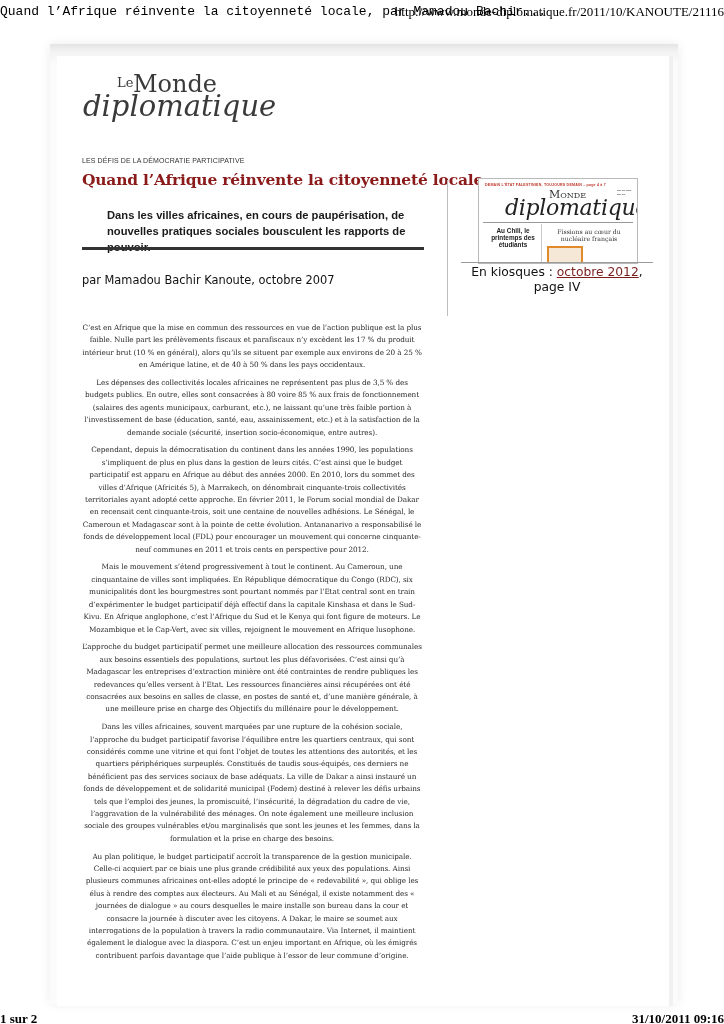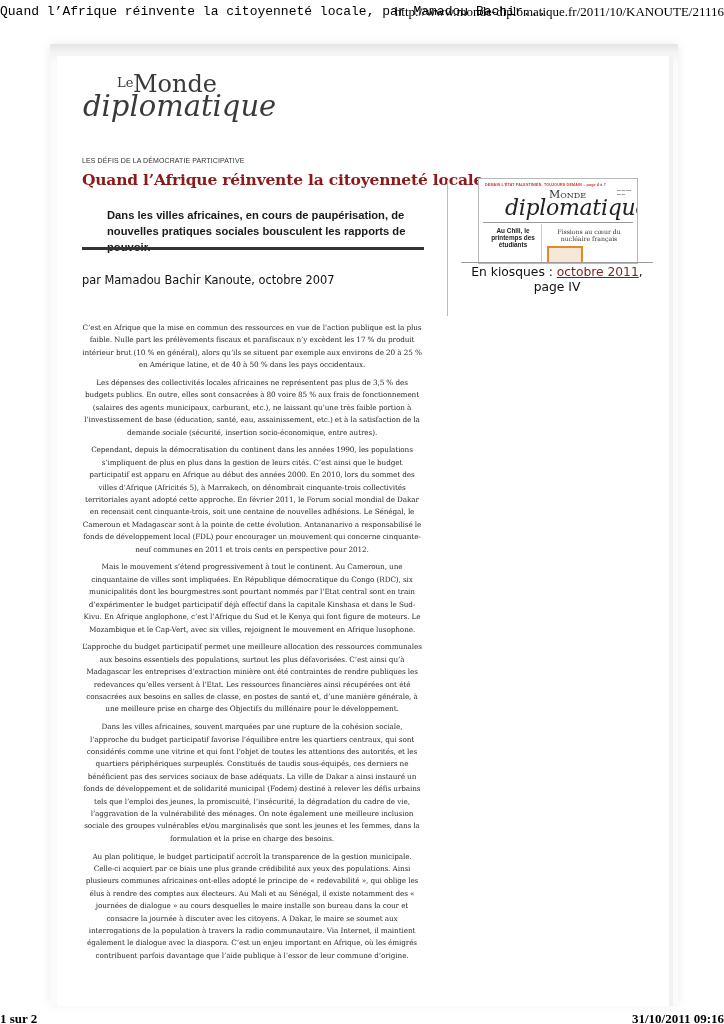--- a/index.html
+++ b/index.html
@@ -142,21 +142,21 @@
   <div class="t-monde">Monde</div>
   <div class="t-diplo">diplomatique</div>
   <div class="t-side">▪▪▪▪ ▪▪▪ ▪▪▪▪▪ ▪▪▪▪ ▪▪▪</div>
   <div class="t-hline"></div>
   <div class="t-colsep"></div>
   <div class="t-left-h">Au Chili, le printemps des étudiants</div>
   <div class="t-right-h">Fissions au cœur du nucléaire français</div>
   <div class="t-orange"></div>
 </div>
 <div class="kiosk-base"></div>
-<div class="kiosk-caption"><span>En kiosques : </span><a>octobre 2011</a><span>, page IV</span></div>
+<div class="kiosk-caption"><span>En kiosques : </span><a>octobre 2012</a><span>, page IV</span></div>
 
 <div class="article">
   <p>C’est en Afrique que la mise en commun des ressources en vue de l’action publique est la plus faible. Nulle part les prélèvements fiscaux et parafiscaux n’y excèdent les 17 % du produit intérieur brut (10 % en général), alors qu’ils se situent par exemple aux environs de 20 à 25 % en Amérique latine, et de 40 à 50 % dans les pays occidentaux.</p>
   <p>Les dépenses des collectivités locales africaines ne représentent pas plus de 3,5 % des budgets publics. En outre, elles sont consacrées à 80 voire 85 % aux frais de fonctionnement (salaires des agents municipaux, carburant, etc.), ne laissant qu’une très faible portion à l’investissement de base (éducation, santé, eau, assainissement, etc.) et à la satisfaction de la demande sociale (sécurité, insertion socio-économique, entre autres).</p>
   <p>Cependant, depuis la démocratisation du continent dans les années 1990, les populations s’impliquent de plus en plus dans la gestion de leurs cités. C’est ainsi que le budget participatif est apparu en Afrique au début des années 2000. En 2010, lors du sommet des villes d’Afrique (Africités 5), à Marrakech, on dénombrait cinquante-trois collectivités territoriales ayant adopté cette approche. En février 2011, le Forum social mondial de Dakar en recensait cent cinquante-trois, soit une centaine de nouvelles adhésions. Le Sénégal, le Cameroun et Madagascar sont à la pointe de cette évolution. Antananarivo a responsabilisé le fonds de développement local (FDL) pour encourager un mouvement qui concerne cinquante-neuf communes en 2011 et trois cents en perspective pour 2012.</p>
   <p>Mais le mouvement s’étend progressivement à tout le continent. Au Cameroun, une cinquantaine de villes sont impliquées. En République démocratique du Congo (RDC), six municipalités dont les bourgmestres sont pourtant nommés par l’Etat central sont en train d’expérimenter le budget participatif déjà effectif dans la capitale Kinshasa et dans le Sud-Kivu. En Afrique anglophone, c’est l’Afrique du Sud et le Kenya qui font figure de moteurs. Le Mozambique et le Cap-Vert, avec six villes, rejoignent le mouvement en Afrique lusophone.</p>
   <p>L’approche du budget participatif permet une meilleure allocation des ressources communales aux besoins essentiels des populations, surtout les plus défavorisées. C’est ainsi qu’à Madagascar les entreprises d’extraction minière ont été contraintes de rendre publiques les redevances qu’elles versent à l’Etat. Les ressources financières ainsi récupérées ont été consacrées aux besoins en salles de classe, en postes de santé et, d’une manière générale, à une meilleure prise en charge des Objectifs du millénaire pour le développement.</p>
   <p>Dans les villes africaines, souvent marquées par une rupture de la cohésion sociale, l’approche du budget participatif favorise l’équilibre entre les quartiers centraux, qui sont considérés comme une vitrine et qui font l’objet de toutes les attentions des autorités, et les quartiers périphériques surpeuplés. Constitués de taudis sous-équipés, ces derniers ne bénéficient pas des services sociaux de base adéquats. La ville de Dakar a ainsi instauré un fonds de développement et de solidarité municipal (Fodem) destiné à relever les défis urbains tels que l’emploi des jeunes, la promiscuité, l’insécurité, la dégradation du cadre de vie, l’aggravation de la vulnérabilité des ménages. On note également une meilleure inclusion sociale des groupes vulnérables et/ou marginalisés que sont les jeunes et les femmes, dans la formulation et la prise en charge des besoins.</p>
   <p>Au plan politique, le budget participatif accroît la transparence de la gestion municipale. Celle-ci acquiert par ce biais une plus grande crédibilité aux yeux des populations. Ainsi plusieurs communes africaines ont-elles adopté le principe de « redevabilité », qui oblige les élus à rendre des comptes aux électeurs. Au Mali et au Sénégal, il existe notamment des « journées de dialogue » au cours desquelles le maire installe son bureau dans la cour et consacre la journée à discuter avec les citoyens. A Dakar, le maire se soumet aux interrogations de la population à travers la radio communautaire. Via Internet, il maintient également le dialogue avec la diaspora. C’est un enjeu important en Afrique, où les émigrés contribuent parfois davantage que l’aide publique à l’essor de leur commune d’origine.</p>
 </div>

